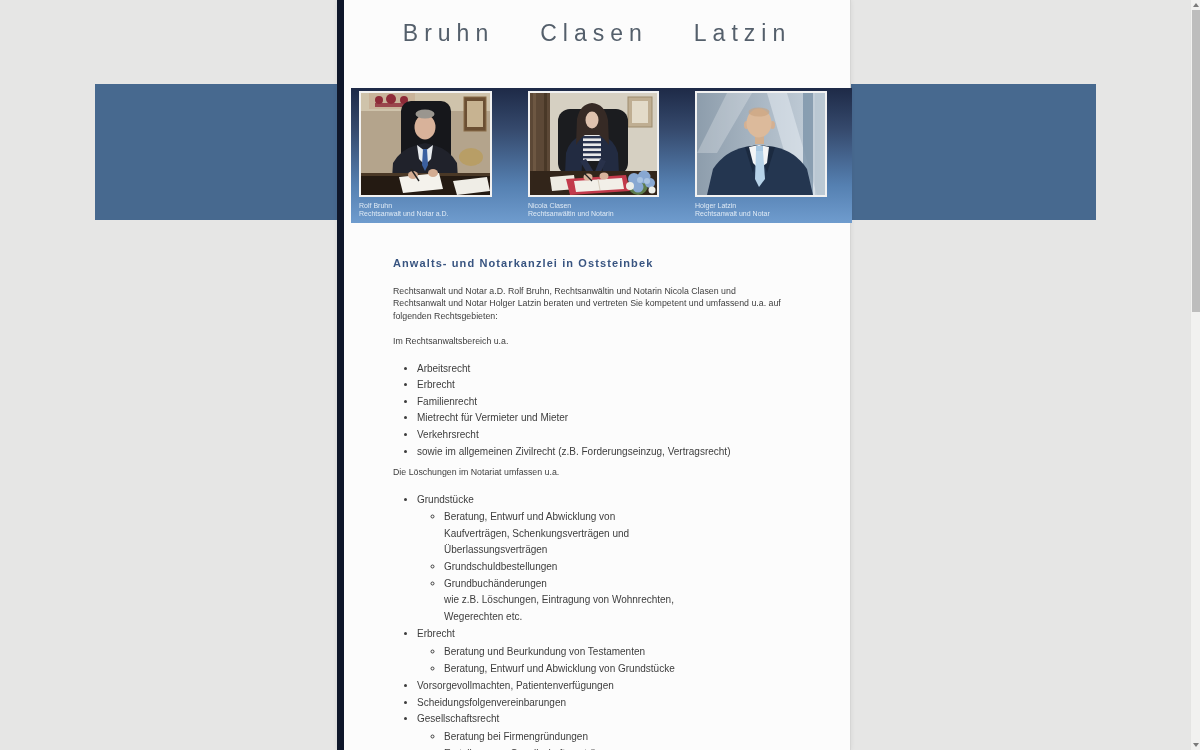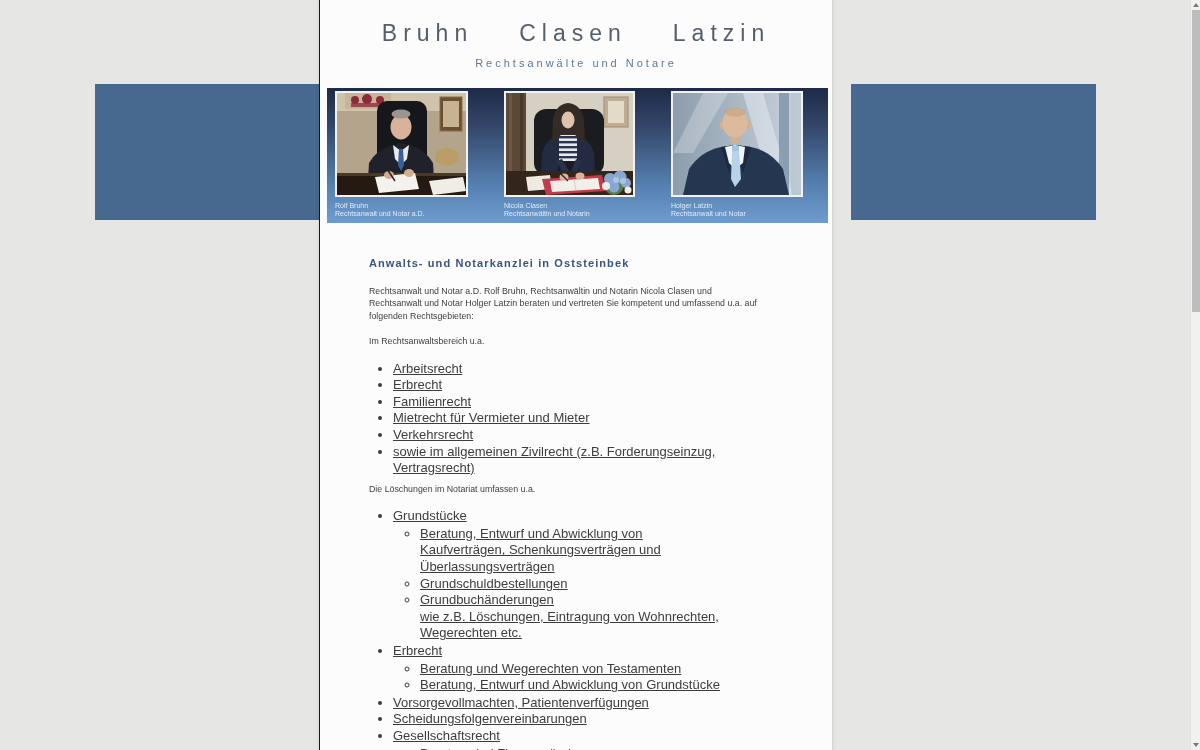--- a/index.html
+++ b/index.html
@@ -6,22 +6,22 @@
   html,body { width:1200px; height:750px; overflow:hidden;
     background:#e6e6e5; font-family:"Liberation Sans", sans-serif; }
   .stage { position:relative; width:1200px; height:750px; }
 
   
   .strip { position:absolute; top:84px; height:136px; background:#47698f; }
   .strip.left  { left:95px;  width:243px; }
   .strip.right { left:851px; width:245px; }
 
   
-  .column { position:absolute; left:319px; top:0; width:514px; height:750px;
-    background:#fcfcfc; border-left:1px solid #0f172a; border-right:1px solid #d6d6d5;
+  .column { position:absolute; left:337px; top:0; width:514px; height:750px;
+    background:#fcfcfc; border-left:7px solid #0f172a; border-right:1px solid #d6d6d5;
     box-shadow:0 0 5px rgba(0,0,0,0.07); }
 
   
   .site-header { padding-top:20px; text-align:center; }
   .site-title { display:flex; justify-content:center; gap:46px;
     font-size:23px; font-weight:400; color:#545f6b; letter-spacing:6px; line-height:27px; }
   .site-subtitle { margin-top:10px; font-size:11px; letter-spacing:3px;
     color:#5a7a99; line-height:12px; }
 
   
@@ -31,21 +31,21 @@
   .lawyer { display:block; }
   .photo { border:2px solid #f2f2f2; height:106px; background:#888; font-size:0; }
   .photo svg { display:block; width:100%; height:102px; }
   .caption { margin-top:5px; font-size:7px; line-height:8px; color:#dfeaf5; }
 
   
   .main { position:absolute; left:49px; top:257px; width:424px; color:#3d3d3d; }
   .main h2 { font-size:11px; font-weight:bold; letter-spacing:1.1px;
     color:#385480; line-height:12px; margin:0 0 16px; }
   .main p { font-size:8.8px; line-height:12.4px; margin:0 0 13px; white-space:pre-line; }
-  .main ul { margin:4px 0 6px; padding-left:24px; font-size:13px;text-decoration:underline; }
+  .main ul { margin:4px 0 6px; padding-left:24px; font-size:10px; }
   .main ul li { line-height:16.6px; }
   .main ul.lvl1 > li { list-style:disc; }
   .main ul ul { list-style:circle; margin:1px; padding-left:26px; }
   .main ul ul li { white-space:pre-line; }
   .main .notary-list { margin-top:0; }
 
   
   .scrollbar { position:absolute; right:0; top:0; width:10px; height:750px;
     background:#f1f1f0; border-left:1px solid #e4e4e3; }
   .scroll-thumb { position:absolute; left:1px; top:10px; width:8px; height:302px;
@@ -63,21 +63,20 @@
   <div class="strip right"></div>
 
   <div class="column">
 
     <div class="site-header">
       <div class="site-title">
         <span>Bruhn</span>
         <span>Clasen</span>
         <span>Latzin</span>
       </div>
-      <div class="site-subtitle">Rechtsanwälte und Notare</div>
     </div>
 
     <div class="banner">
 
       <div class="lawyer" style="width:133px">
         <div class="photo">
           <svg viewBox="0 0 129 102" preserveAspectRatio="none">
             <rect width="129" height="102" fill="#b4a48c"></rect>
             <rect width="129" height="18" fill="#cfc3ab"></rect>
             <rect x="8" y="0" width="46" height="16" fill="#c9b49a"></rect>
@@ -217,21 +216,21 @@
 Überlassungsverträgen</li>
             <li>Grundschuldbestellungen</li>
             <li>Grundbuchänderungen
 wie z.B. Löschungen, Eintragung von Wohnrechten,
 Wegerechten etc.</li>
           </ul>
         </li>
         <li>
           <span>Erbrecht</span>
           <ul>
-            <li>Beratung und Wegerechten von Testamenten</li>
+            <li>Beratung und Beurkundung von Testamenten</li>
             <li>Beratung, Entwurf und Abwicklung von Grundstücke</li>
           </ul>
         </li>
         <li>
           <span>Vorsorgevollmachten, Patientenverfügungen</span>
         </li>
         <li>
           <span>Scheidungsfolgenvereinbarungen</span>
         </li>
         <li>

